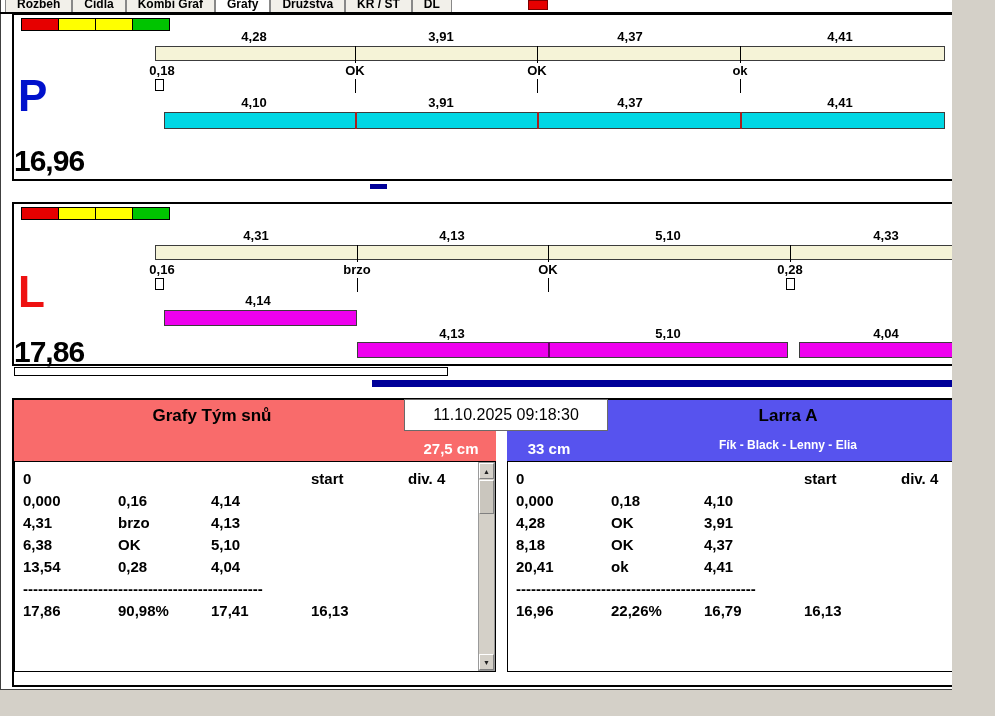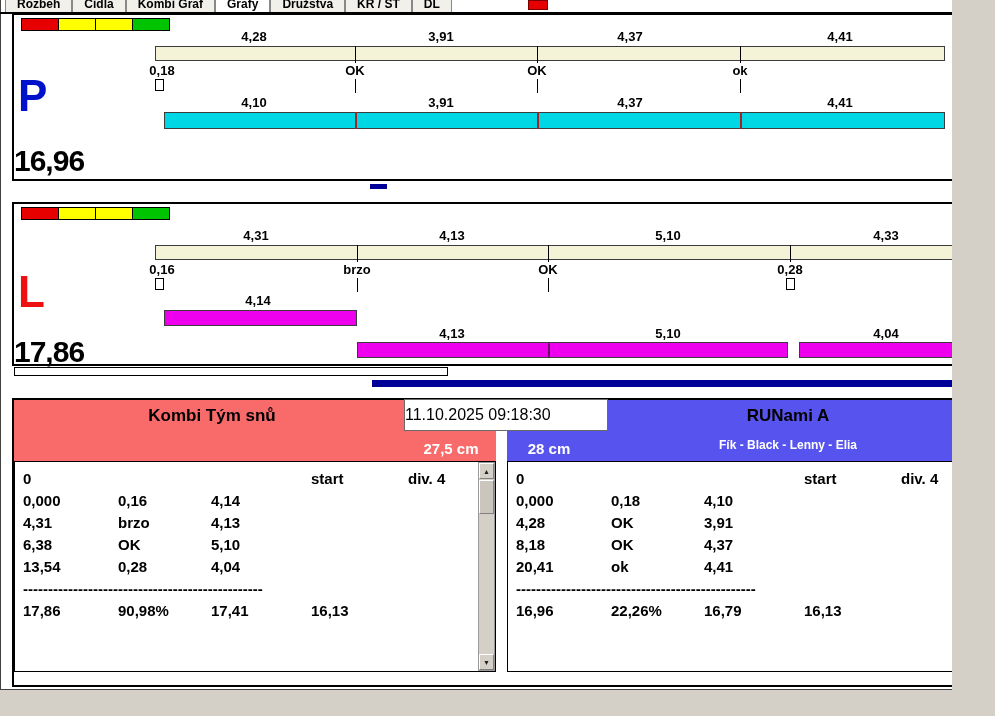--- a/index.html
+++ b/index.html
@@ -25,21 +25,21 @@
   .wbox { position:absolute; width:9px; height:12px; background:#fff; border:1px solid #000; }
   .letter { position:absolute; font-size:44px; font-weight:bold; line-height:1; }
   .total { position:absolute; font-size:30px; font-weight:bold; color:#000; line-height:1; letter-spacing:-1px; }
   .bluebar { position:absolute; background:#000099; }
   .outlinebar { position:absolute; background:#fff; border:1px solid #000; }
   .teambox { position:absolute; left:12px; top:398px; width:976px; height:289px; border:2px solid #000; background:#fff; }
   .hdr { position:absolute; height:61px; }
   .tname { position:absolute; text-align:center; font-size:17px; font-weight:bold; color:#000; }
   .tmembers { position:absolute; text-align:center; font-size:12px; font-weight:bold; color:#fff; }
   .theight { position:absolute; text-align:center; font-size:15px; font-weight:bold; color:#fff; }
-  .tstamp { position:absolute; background:#fff; border:1px solid #6a6a6a; font-size:16px; color:#000; }
+  .tstamp { position:absolute; background:#fff; border:1px solid #6a6a6a; text-align:center; font-size:16px; color:#000; }
   .ttable { position:absolute; background:#fff; border:1px solid #000; padding:5px 0 0 8px; overflow:hidden; }
   .trow { display:grid; grid-template-columns:95px 93px 100px 97px auto; height:22px; align-items:center;
           font-size:15px; font-weight:bold; color:#000; }
   .trow span { white-space:nowrap; }
   .sep { grid-column:1/6; overflow:hidden; }
   .sbar { position:absolute; width:17px; background:#d4d0c8; border:1px solid #9a9a9a; }
   .sb-btn { position:absolute; left:0; width:15px; height:16px; background:#d4d0c8;
             border:1px solid #808080; border-top-color:#fff; border-left-color:#fff;
             font-size:7px; text-align:center; line-height:15px; color:#202020; }
   .sb-up { top:0; }
@@ -136,25 +136,25 @@
   <div class="vdiv" style="left:548px;top:342px;height:16px;background:#6a006a"></div>
   <div class="hbar" style="left:799px;top:342px;width:189px;height:16px;background:#ee00ee"></div>
   <div class="total" style="left:14px;top:337px">17,86</div>
 
   <div class="outlinebar" style="left:14px;top:367px;width:434px;height:9px"></div>
   <div class="bluebar" style="left:372px;top:380px;width:616px;height:7px"></div>
 
   <div class="teambox"></div>
   <div class="hdr" style="left:14px;top:400px;width:482px;background:#f96b6b"></div>
   <div class="hdr" style="left:507px;top:400px;width:479px;background:#5753ee"></div>
-  <div class="tname" style="left:14px;top:406px;width:396px">Kombi Tým snů</div>
+  <div class="tname" style="left:14px;top:406px;width:396px">Grafy Tým snů</div>
   <div class="theight" style="left:406px;top:440px;width:90px">27,5 cm</div>
-  <div class="tname" style="left:590px;top:406px;width:396px">RUNami A</div>
+  <div class="tname" style="left:590px;top:406px;width:396px">Larra A</div>
   <div class="tmembers" style="left:590px;top:438px;width:396px">Fík - Black - Lenny - Elia</div>
-  <div class="theight" style="left:509px;top:440px;width:80px">28 cm</div>
+  <div class="theight" style="left:509px;top:440px;width:80px">33 cm</div>
   <div class="tstamp" style="left:404px;top:399px;width:204px;height:32px;line-height:30px">11.10.2025 09:18:30</div>
 
   <div class="ttable" style="left:14px;top:461px;width:482px;height:211px">
     <div class="trow">
       <span style="grid-column:1">0</span>
       <span style="grid-column:4">start</span>
       <span style="grid-column:5">div. 4</span>
     </div>
     <div class="trow">
       <span>0,000</span>

